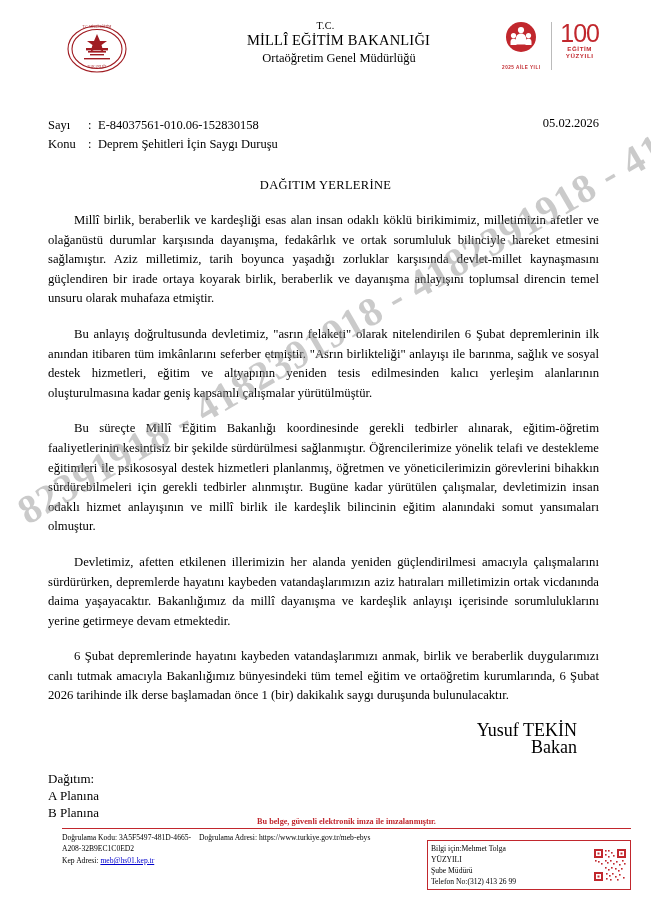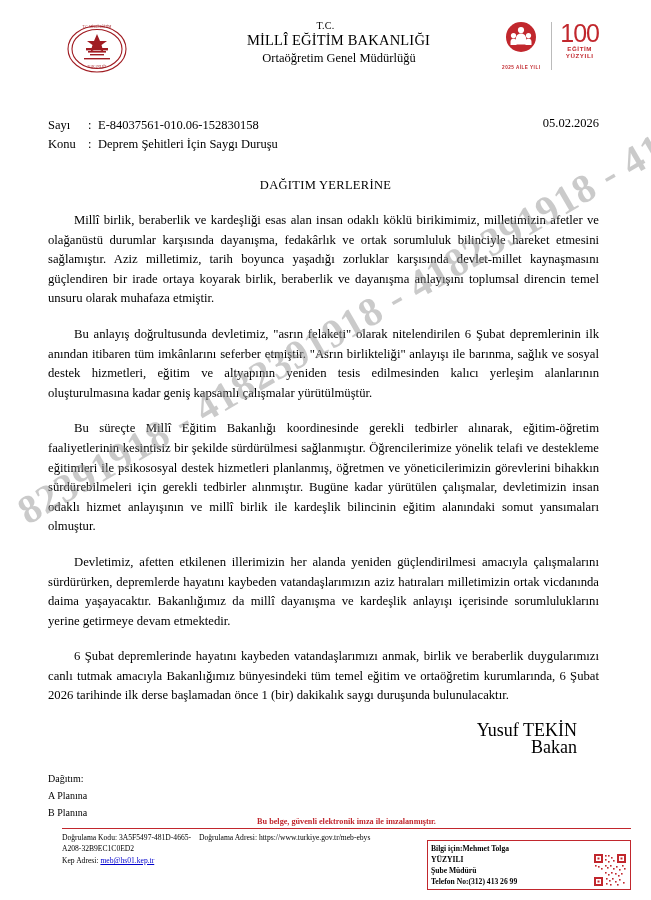--- a/index.html
+++ b/index.html
@@ -187,21 +187,21 @@
     font-size: 18px;
     float: right;
     width: 170px;
     line-height: 17px;
   }
   .clearfix::after { content: ""; display: block; clear: both; }
 
   
   .distribution {
     margin: 14px 0 0 48px;
-    font-size: 10px;
+    font-size: 13px;
     line-height: 17px;
   }
 
   
   .footer {
     position: absolute;
     left: 16px; right: 0;
     bottom: 10px;
     padding: 0 20px 0 46px;
   }
@@ -230,23 +230,22 @@
   .footer-mid {
     width: 228px;
     flex: none;
   }
   .footer-right {
     width: 196px;
     flex: none;
     border: 1px solid #c1272d;
     padding: 2px 3px;
     display: flex;
-    align-items: flex-end;
+    align-items: center;
     margin-top: 8px;
-    font-weight: bold;
   }
   .footer-right-text { flex: 1; }
   .qr {
     width: 34px;
     height: 34px;
     flex: none;
   }
   .footer-line2 {
     margin-top: 1px;
   }

